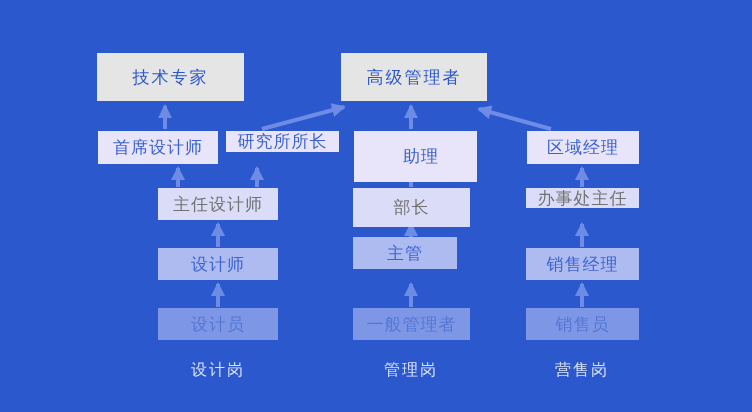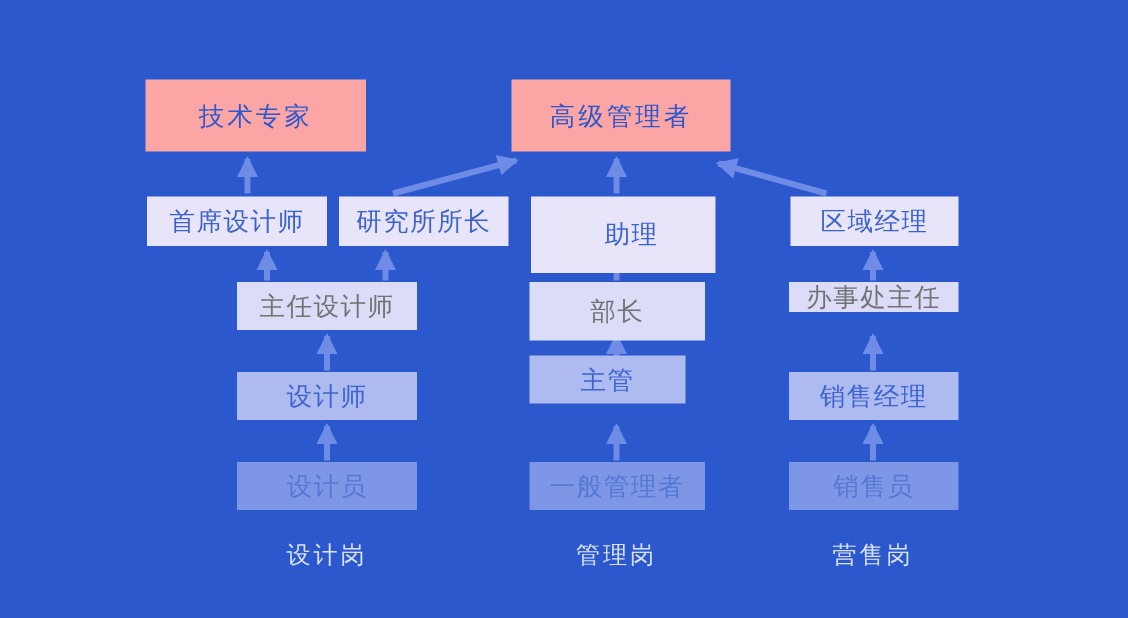--- a/index.html
+++ b/index.html
@@ -16,21 +16,21 @@
   .node {
     position: absolute;
     display: flex;
     align-items: center;
     justify-content: center;
     letter-spacing: 1px;
     font-size: 17px;
     white-space: nowrap;
   }
   .lvl1 {
-    background: #fca5a5;
+    background: #e5e5e5;
     color: #2b58cd;
     font-size: 17px;
     letter-spacing: 2px;
   }
   .lvl2 { background: #e8e5fb; color: #3c62d0; }
   .lvl3 { background: #dbdcf8; color: #737373; }
   .lvl4 { background: #adbbf1; color: #4064cf; }
   .lvl5 { background: #7e96e6; color: #5478d4; }
   .col-label {
     position: absolute;
@@ -66,21 +66,21 @@
     <line x1="582" y1="307" x2="582" y2="284" marker-end="url(#ah)"></line>
     <line x1="582" y1="247" x2="582" y2="224" marker-end="url(#ah)"></line>
     <line x1="582" y1="187" x2="582" y2="168" marker-end="url(#ah)"></line>
     <line x1="551" y1="129" x2="479" y2="109" marker-end="url(#ah)"></line>
   </svg>
 
   <div class="node lvl1" style="left:97px; top:53px; width:147px; height:48px;">技术专家</div>
   <div class="node lvl1" style="left:341px; top:53px; width:146px; height:48px;">高级管理者</div>
 
   <div class="node lvl2" style="left:98px; top:131px; width:120px; height:33px;">首席设计师</div>
-  <div class="node lvl2" style="left:226px; top:131px; width:113px; height:33px;text-align:center;">研究所所长</div>
+  <div class="node lvl2" style="left:226px; top:131px; width:113px; height:21px;text-align:center;">研究所所长</div>
   <div class="node lvl2" style="left:354px; top:131px; width:112px; height:51px;padding-left:11px;">助理</div>
   <div class="node lvl2" style="left:527px; top:131px; width:112px; height:33px;">区域经理</div>
 
   <div class="node lvl3" style="left:158px; top:188px; width:120px; height:32px;">主任设计师</div>
   <div class="node lvl3" style="left:353px; top:188px; width:117px; height:39px;">部长</div>
   <div class="node lvl3" style="left:526px; top:188px; width:113px; height:20px;text-align:right;">办事处主任</div>
 
   <div class="node lvl4" style="left:158px; top:248px; width:120px; height:32px;">设计师</div>
   <div class="node lvl4" style="left:353px; top:237px; width:104px; height:32px;">主管</div>
   <div class="node lvl4" style="left:526px; top:248px; width:113px; height:32px;">销售经理</div>

